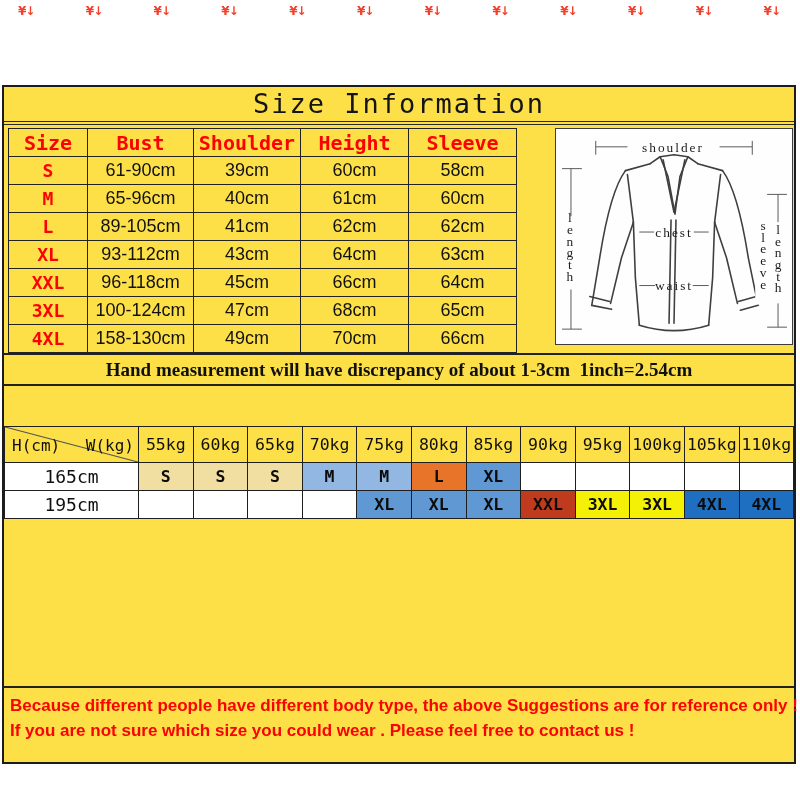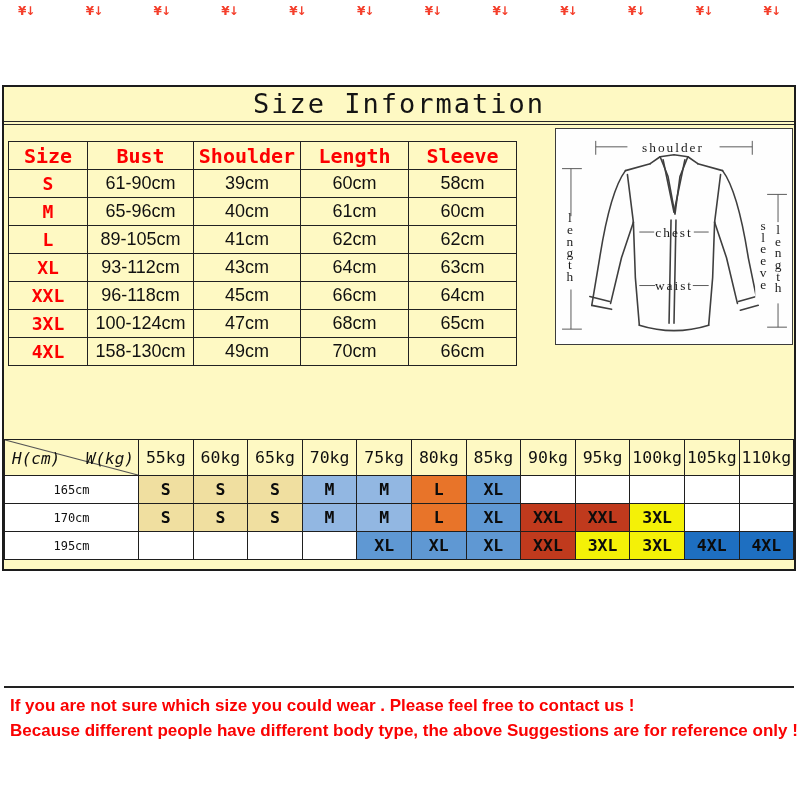--- a/index.html
+++ b/index.html
@@ -3,27 +3,27 @@
 <meta charset="utf-8">
 <style>
   * { margin:0; padding:0; box-sizing:border-box; }
   html,body { width:800px; height:800px; background:#ffffff; font-family:"Liberation Sans",sans-serif; }
   .stage { position:relative; width:800px; height:800px; background:#fff; overflow:hidden; }
 
   
   .top-marks { position:absolute; left:18px; right:20px; top:4px; display:flex; justify-content:space-between; }
   .top-marks span { color:#f32b16; font-size:12px; font-weight:bold; font-family:"DejaVu Sans",sans-serif; letter-spacing:-1px; opacity:.9; }
 
-  .panel { position:absolute; left:2px; top:85px; width:794px; height:486px; border:2.5px solid #1c1c1c; background:#fef9c3; }
+  .panel { position:absolute; left:2px; top:85px; width:794px; height:679px; border:2.5px solid #1c1c1c; background:#fde047; }
 
   .title-band { position:absolute; left:0; top:0; width:100%; height:38px; border-bottom:4px double #2a2a2a;
     text-align:center; font-family:"DejaVu Sans Mono",monospace; font-size:27px; letter-spacing:2px; color:#141414; line-height:34px; }
 
   
-  table { border-collapse:collapse; table-layout:fixed;margin-top:13px; }
+  table { border-collapse:collapse; table-layout:fixed; }
   .size-table { position:absolute; left:4px; top:41px; width:508px; }
   .size-table th, .size-table td { border:1.5px solid #222; text-align:center; height:28px; overflow:hidden; }
   .size-table thead th { color:#fd0000; font-family:"DejaVu Sans Mono",monospace; font-weight:bold; font-size:20px; }
   .size-table tbody th { color:#fd0000; font-family:"DejaVu Sans Mono",monospace; font-weight:bold; font-size:18px; }
   .size-table tbody td { color:#111; font-size:18px; font-family:"Liberation Sans",sans-serif; }
 
   
   .shirt-box { position:absolute; left:551px; top:41px; width:238px; height:217px; border:1.5px solid #3c3c3c; background:#fefefe; }
   .shirt-box svg { width:100%; height:100%; }
   .shirt-box text { font-family:"Liberation Serif",serif; font-size:13.5px; letter-spacing:2px; fill:#1d1d1d; }
@@ -32,24 +32,24 @@
     text-align:center; font-family:"Liberation Serif",serif; font-weight:bold; font-size:19px; color:#101010; line-height:30px; white-space:pre; }
 
   .hwc-band { position:absolute; left:0; top:299px; width:100%; height:40px; text-align:center;
     font-family:"DejaVu Sans Mono",monospace; font-size:27px; letter-spacing:2px; color:#141414; line-height:40px; }
 
   
   .grid { position:absolute; left:0; top:339px; width:789px; }
   .grid th, .grid td { border:1.5px solid #1f1f1f; text-align:center; overflow:hidden; }
   .grid thead th { height:36px; font-family:"DejaVu Sans Mono",monospace; font-weight:normal; font-size:16.5px; color:#101010; }
   .grid tbody tr { height:28px; }
-  .grid tbody th { font-family:"DejaVu Sans Mono",monospace; font-weight:normal; font-size:12px; color:#101010; background:#fff; }
+  .grid tbody th { font-family:"DejaVu Sans Mono",monospace; font-weight:normal; font-size:18px; color:#101010; background:#fff; }
   .grid tbody td { font-family:"DejaVu Sans Mono",monospace; font-weight:bold; font-size:16.5px; color:#0c0c0c; }
 
-  .corner { position:relative;font-style:italic; }
+  .corner { position:relative; }
   .corner svg { position:absolute; left:0; top:0; width:100%; height:100%; }
   .corner .h-lab { position:absolute; left:7px; top:9px; font-size:16px; }
   .corner .w-lab { position:absolute; right:4px; top:9px; font-size:16px; }
 
   .footer-box { position:absolute; left:0; top:599px; width:100%; height:59px; border-top:2px solid #222; padding:5px 6px 0 6px; }
   .footer-box div { color:#fa0202; font-weight:bold; font-size:17px; line-height:25px; font-family:"Liberation Sans",sans-serif; white-space:pre; }
 </style>
 </head>
 <body>
 
@@ -80,21 +80,21 @@
           <col style="width:106px">
           <col style="width:107px">
           <col style="width:108px">
           <col style="width:108px">
         </colgroup>
       <thead>
           <tr>
             <th>Size</th>
             <th>Bust</th>
             <th>Shoulder</th>
-            <th>Length</th>
+            <th>Height</th>
             <th>Sleeve</th>
           </tr>
         </thead>
       <tbody>
           <tr>
             <th>S</th>
             <td>61-90cm</td>
             <td>39cm</td>
             <td>60cm</td>
             <td>58cm</td>
@@ -187,20 +187,21 @@
         <rect x="201" y="94" width="32" height="82" fill="#fefefe"></rect>
         <text x="118" y="23" text-anchor="middle">shoulder</text>
         <text x="119" y="109" text-anchor="middle">chest</text>
         <text x="119" y="163" text-anchor="middle">waist</text>
         <text text-anchor="middle"><tspan x="15" y="94">l</tspan><tspan x="15" y="105.8">e</tspan><tspan x="15" y="117.6">n</tspan><tspan x="15" y="129.4">g</tspan><tspan x="15" y="141.2">t</tspan><tspan x="15" y="153">h</tspan></text>
         <text text-anchor="middle"><tspan x="210" y="102">s</tspan><tspan x="210" y="113.8">l</tspan><tspan x="210" y="125.6">e</tspan><tspan x="210" y="137.4">e</tspan><tspan x="210" y="149.2">v</tspan><tspan x="210" y="161">e</tspan></text>
         <text text-anchor="middle"><tspan x="225" y="106">l</tspan><tspan x="225" y="117.8">e</tspan><tspan x="225" y="129.6">n</tspan><tspan x="225" y="141.4">g</tspan><tspan x="225" y="153.2">t</tspan><tspan x="225" y="165">h</tspan></text>
       </svg>
     </div>
 
+    <div class="note-band">Hand measurement will have discrepancy of about 1-3cm  1inch=2.54cm</div>
 
 
     <table class="grid">
       <colgroup id="grid-cols">
           <col style="width:134px">
           <col style="width: 54.6px;">
           <col style="width: 54.6px;">
           <col style="width: 54.6px;">
           <col style="width: 54.6px;">
           <col style="width: 54.6px;">
@@ -245,51 +246,36 @@
             <td style="background: rgb(146, 183, 226);">M</td>
             <td style="background: rgb(232, 116, 41);">L</td>
             <td style="background: rgb(95, 152, 211);">XL</td>
             <td style="background: rgb(255, 255, 255);"></td>
             <td style="background: rgb(255, 255, 255);"></td>
             <td style="background: rgb(255, 255, 255);"></td>
             <td style="background: rgb(255, 255, 255);"></td>
             <td style="background: rgb(255, 255, 255);"></td>
           </tr>
           <tr>
-            <th>170cm</th>
-            <td style="background: rgb(240, 223, 160);">S</td>
-            <td style="background: rgb(240, 223, 160);">S</td>
-            <td style="background: rgb(240, 223, 160);">S</td>
-            <td style="background: rgb(146, 183, 226);">M</td>
-            <td style="background: rgb(146, 183, 226);">M</td>
-            <td style="background: rgb(232, 116, 41);">L</td>
-            <td style="background: rgb(95, 152, 211);">XL</td>
-            <td style="background: rgb(192, 58, 29);">XXL</td>
-            <td style="background: rgb(192, 58, 29);">XXL</td>
-            <td style="background: rgb(244, 241, 7);">3XL</td>
-            <td style="background: rgb(255, 255, 255);"></td>
-            <td style="background: rgb(255, 255, 255);"></td>
-          </tr>
-          <tr>
             <th>195cm</th>
             <td style="background: rgb(255, 255, 255);"></td>
             <td style="background: rgb(255, 255, 255);"></td>
             <td style="background: rgb(255, 255, 255);"></td>
             <td style="background: rgb(255, 255, 255);"></td>
             <td style="background: rgb(95, 152, 211);">XL</td>
             <td style="background: rgb(95, 152, 211);">XL</td>
             <td style="background: rgb(95, 152, 211);">XL</td>
             <td style="background: rgb(192, 58, 29);">XXL</td>
             <td style="background: rgb(244, 241, 7);">3XL</td>
             <td style="background: rgb(244, 241, 7);">3XL</td>
             <td style="background: rgb(30, 111, 193);">4XL</td>
             <td style="background: rgb(30, 111, 193);">4XL</td>
           </tr>
         </tbody>
     </table>
 
     <div class="footer-box">
+      <div>Because different people have different body type, the above Suggestions are for reference only !</div>
       <div>If you are not sure which size you could wear . Please feel free to contact us !</div>
-      <div>Because different people have different body type, the above Suggestions are for reference only !</div>
     </div>
 
   </div>
 </div>
 
 </body></html>

